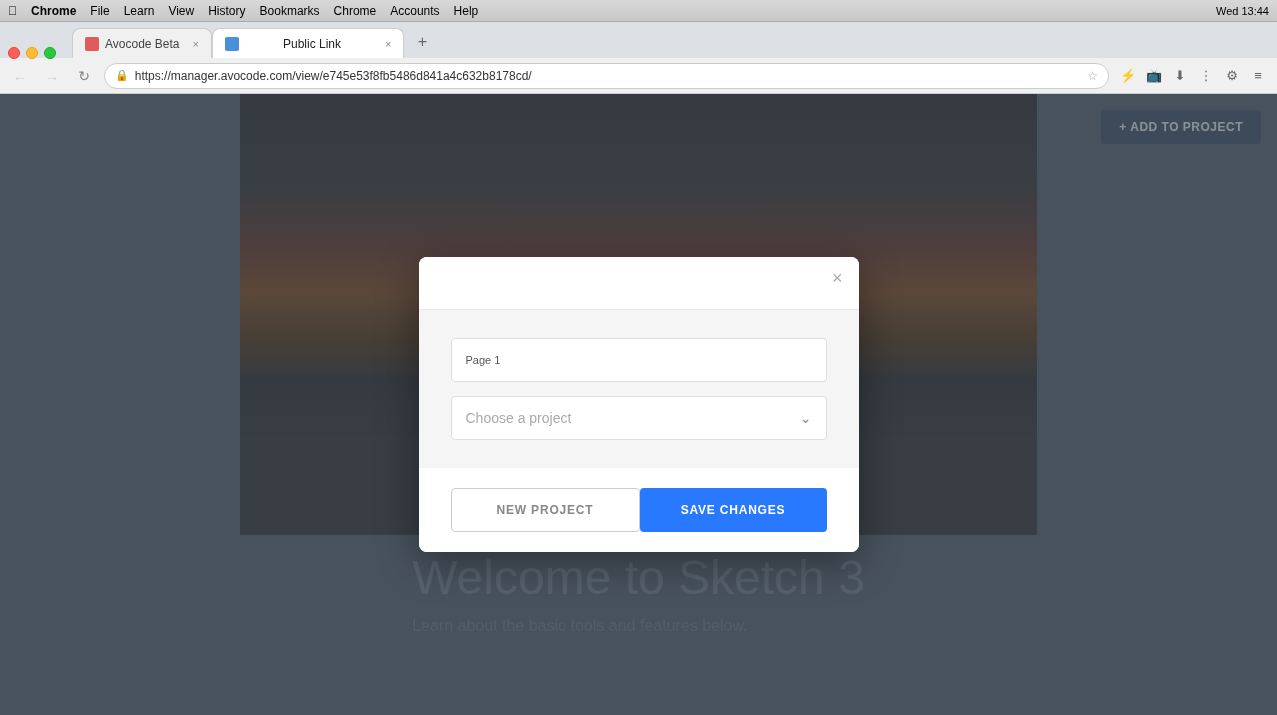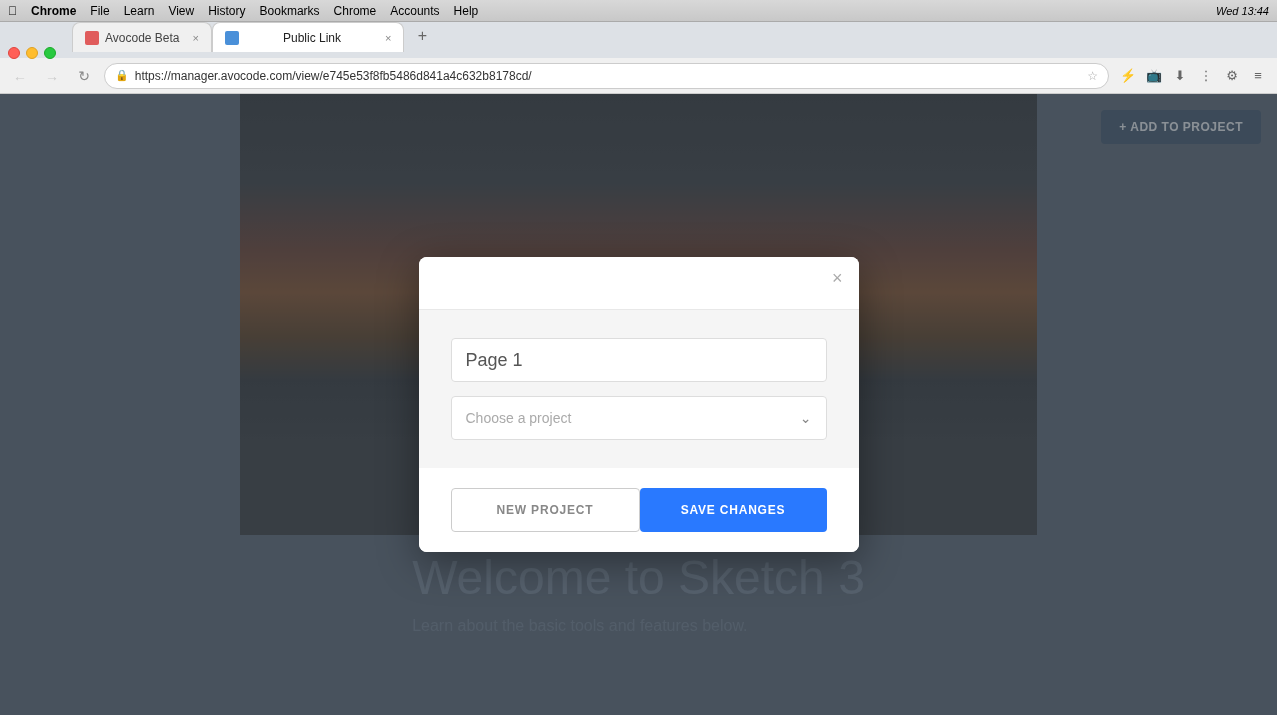--- a/index.html
+++ b/index.html
@@ -30,25 +30,24 @@
     }
     .menu-bar-item.bold {
       font-weight: 700;
     }
     .menu-bar-right {
       margin-left: auto;
       display: flex;
       align-items: center;
       gap: 6px;
       font-size: 11px;
-      font-style: italic;
     }
     .tab-bar-inner {
       display: flex;
-      align-items: flex-start;
+      align-items: flex-end;
       height: 100%;
       padding-left: 72px;
     }
     .tab {
       height: 30px;
       background: #f0f0f0;
       border-radius: 8px 8px 0 0;
       display: flex;
       align-items: center;
       padding: 0 12px;
@@ -266,21 +265,21 @@
     .modal-body {
       background: #f5f5f5;
       padding: 28px 32px;
     }
     .modal-input {
       width: 100%;
       height: 44px;
       border: 1px solid #ddd;
       border-radius: 4px;
       padding: 8px 14px;
-      font-size: 18px;
+      font-size: 11px;
       color: #555;
       background: #fff;
       margin-bottom: 14px;
       outline: none;
     }
     .modal-select-wrapper {
       width: 100%;
       height: 44px;
       border: 1px solid #ddd;
       border-radius: 4px;

